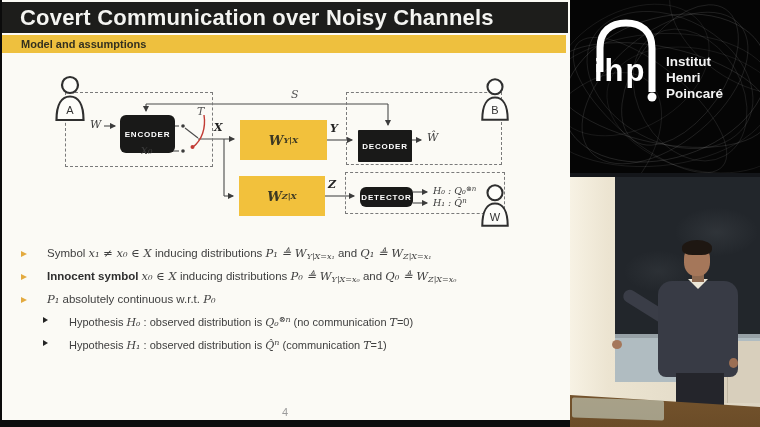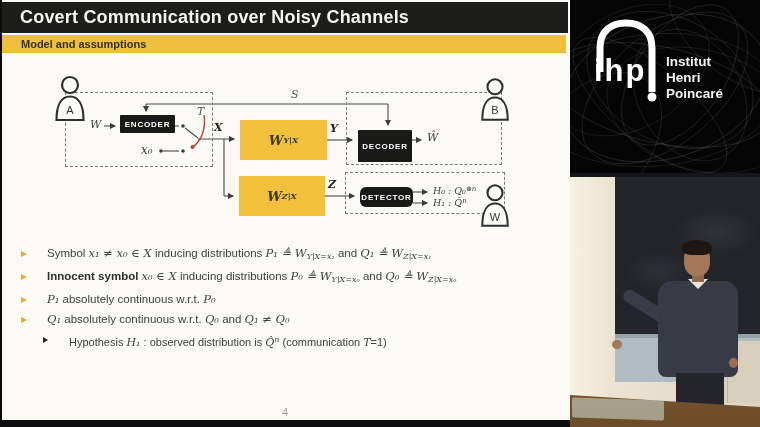--- a/index.html
+++ b/index.html
@@ -4,21 +4,21 @@
 <style>
   html,body{margin:0;padding:0;background:#000;}
   #stage{position:relative;width:760px;height:427px;overflow:hidden;background:#000;
          font-family:"Liberation Sans",sans-serif;}
   #stage *{box-sizing:border-box;}
 
   
   #slide{position:absolute;left:0;top:0;width:570px;height:427px;background:#fbfaf5;}
   #edge-left{position:absolute;left:0;top:0;width:2px;height:427px;background:#0b0b0b;}
   #title-bar{position:absolute;left:2px;top:2px;width:566px;height:31px;background:#1d1d1b;
-             color:#f4f4f1;font-size:18px;font-weight:bold;line-height:31px;padding-left:18px;
+             color:#f4f4f1;font-size:22px;font-weight:bold;line-height:31px;padding-left:18px;
              letter-spacing:.2px;white-space:nowrap;overflow:hidden;}
   #subtitle-bar{position:absolute;left:2px;top:35px;width:564px;height:18px;background:#eec03e;
              color:#33301f;font-size:11px;font-weight:bold;line-height:18px;padding-left:19px;}
   #bottom-bar{position:absolute;left:0;bottom:0;width:570px;height:7px;background:#0d0d0d;}
   #page-num{position:absolute;left:0;bottom:9px;width:570px;text-align:center;
             color:#9b9b9b;font-size:11px;}
 
   
   #diagram{position:absolute;left:0;top:55px;width:570px;height:190px;}
   #diagram svg.wires{position:absolute;left:0;top:0;}
@@ -173,21 +173,21 @@
         <span class="plabel">B</span>
       </div>
       <div class="person" style="left:479px;top:127px;width:32px;height:46px;">
         <svg width="32" height="46" viewBox="0 0 34 46">
           <circle cx="17" cy="10" r="8" fill="#fdfdfa" stroke="#2f2f2f" stroke-width="2.2"></circle>
           <path d="M3.5,45 C3.5,29 9,21.5 17,21.5 C25,21.5 30.5,29 30.5,45 Z" fill="#fdfdfa" stroke="#2f2f2f" stroke-width="2.2"></path>
         </svg>
         <span class="plabel">W</span>
       </div>
 
-      <div class="blackbox" style="left:120px;top:60px;width:55px;height:18px;">ENCODER</div>
+      <div class="blackbox" style="left:120px;top:60px;width:55px;height:38px;border-radius:6px;">ENCODER</div>
       <div class="blackbox" style="left:358px;top:75px;width:54px;height:32px;">DECODER</div>
       <div class="blackbox" style="left:360px;top:132px;width:53px;height:20px;border-radius:6px;">DETECTOR</div>
       <div class="chbox" style="left:240px;top:65px;width:87px;height:40px;">
           <span>W</span>
           <sub>Y|X</sub>
         </div>
       <div class="chbox" style="left:239px;top:121px;width:86px;height:40px;">
           <span>W</span>
           <sub>Z|X</sub>
         </div>
@@ -201,21 +201,21 @@
       <div class="dlabel bold" style="left:328px;top:123px;">Z</div>
       <div class="dlabel" style="left:427px;top:76px;">Ŵ</div>
       <div class="dlabel small" style="left:433px;top:130px;"><span class="math">H₀ : Q₀</span><sup class="math">⊗n</sup></div>
       <div class="dlabel small" style="left:433px;top:142px;"><span class="math">H₁ : Q̂</span><sup class="math">n</sup></div>
     </div>
 
     <div id="bullets">
       <div class="bl"><span class="tri"></span><span><span>Symbol </span><span class="math">x₁ ≠ x₀ ∈ X</span><span> inducing distributions </span><span class="math">P₁ ≜ W</span><sub class="math">Y|X=x₁</sub><span> and </span><span class="math">Q₁ ≜ W</span><sub class="math">Z|X=x₁</sub></span></div>
       <div class="bl"><span class="tri"></span><span><b>Innocent symbol</b><span> </span><span class="math">x₀ ∈ X</span><span> inducing distributions </span><span class="math">P₀ ≜ W</span><sub class="math">Y|X=x₀</sub><span> and </span><span class="math">Q₀ ≜ W</span><sub class="math">Z|X=x₀</sub></span></div>
       <div class="bl"><span class="tri"></span><span><span class="math">P₁</span><span> absolutely continuous w.r.t. </span><span class="math">P₀</span></span></div>
-      <div class="bl"><span class="tri"></span><span><span class="math">Q₁</span><span> absolutely continuous w.r.t. </span><span class="math">Q₀</span><span> and </span><span class="math">Q₁ ≠ Q₀</span></span></div>
+      <div class="bl l2"><span class="tri"></span><span><span>Hypothesis </span><span class="math">H₀</span><span> : observed distribution is </span><span class="math">Q₀</span><sup class="math">⊗n</sup><span> (no communication </span><span class="math">T</span><span>=0)</span></span></div>
       <div class="bl l2"><span class="tri"></span><span><span>Hypothesis </span><span class="math">H₁</span><span> : observed distribution is </span><span class="math">Q̂</span><sup class="math">n</sup><span> (communication </span><span class="math">T</span><span>=1)</span></span></div>
     </div>
 
     <div id="page-num">4</div>
     <div id="bottom-bar"></div>
   </div>
 
   <div id="brand">
     <svg class="swirl" width="190" height="173">
       <g fill="none" stroke="#ffffff" stroke-width="0.7">

